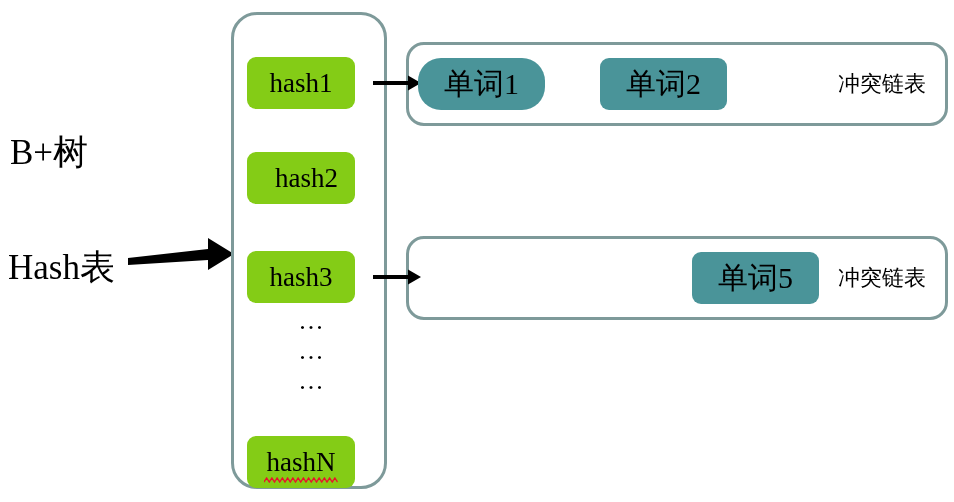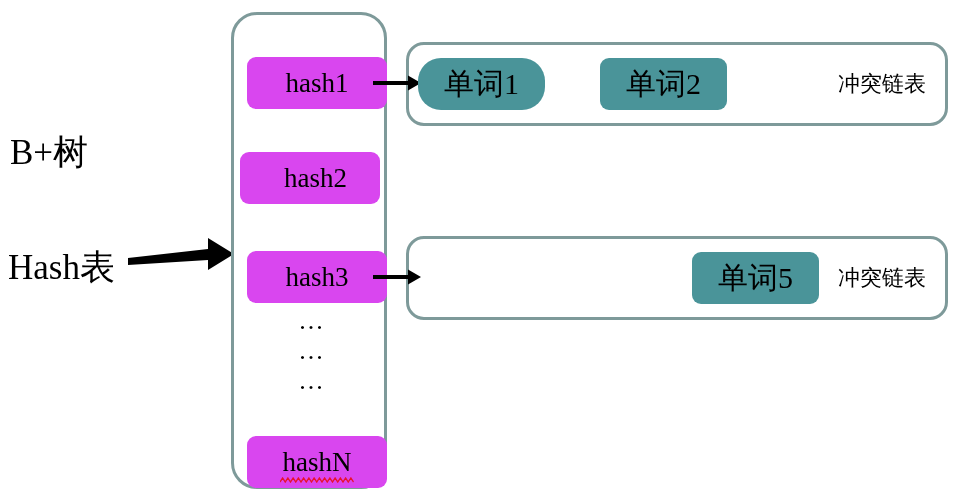--- a/index.html
+++ b/index.html
@@ -46,34 +46,34 @@
     height: 477px;
     border: 3px solid #7e9a9a;
     border-radius: 26px;
     background: #ffffff;
     box-sizing: border-box;
   }
 
   
   .hash-slot {
     position: absolute;
-    width: 140px;
+    width: 108px;
     height: 52px;
-    background: #d946ef;
+    background: #84cc16;
     border-radius: 9px;
     display: flex;
     align-items: center;
     justify-content: center;
     font-family: "Liberation Serif", "DejaVu Serif", serif;
     font-size: 27px;
     color: #000000;
     box-sizing: border-box;
   }
   #hash-slot-0 { left: 247px; top: 57px; }
-  #hash-slot-1 { left: 240px; top: 152px; padding-left: 11px; }
+  #hash-slot-1 { left: 247px; top: 152px; padding-left: 11px; }
   #hash-slot-2 { left: 247px; top: 251px; align-items: center; }
   #hash-slot-3 { left: 247px; top: 408px; margin-top: 28px; }
 
   .squiggle-wrap {
     position: relative;
     display: inline-block;
     line-height: 1;
   }
   .squiggle {
     position: absolute;

